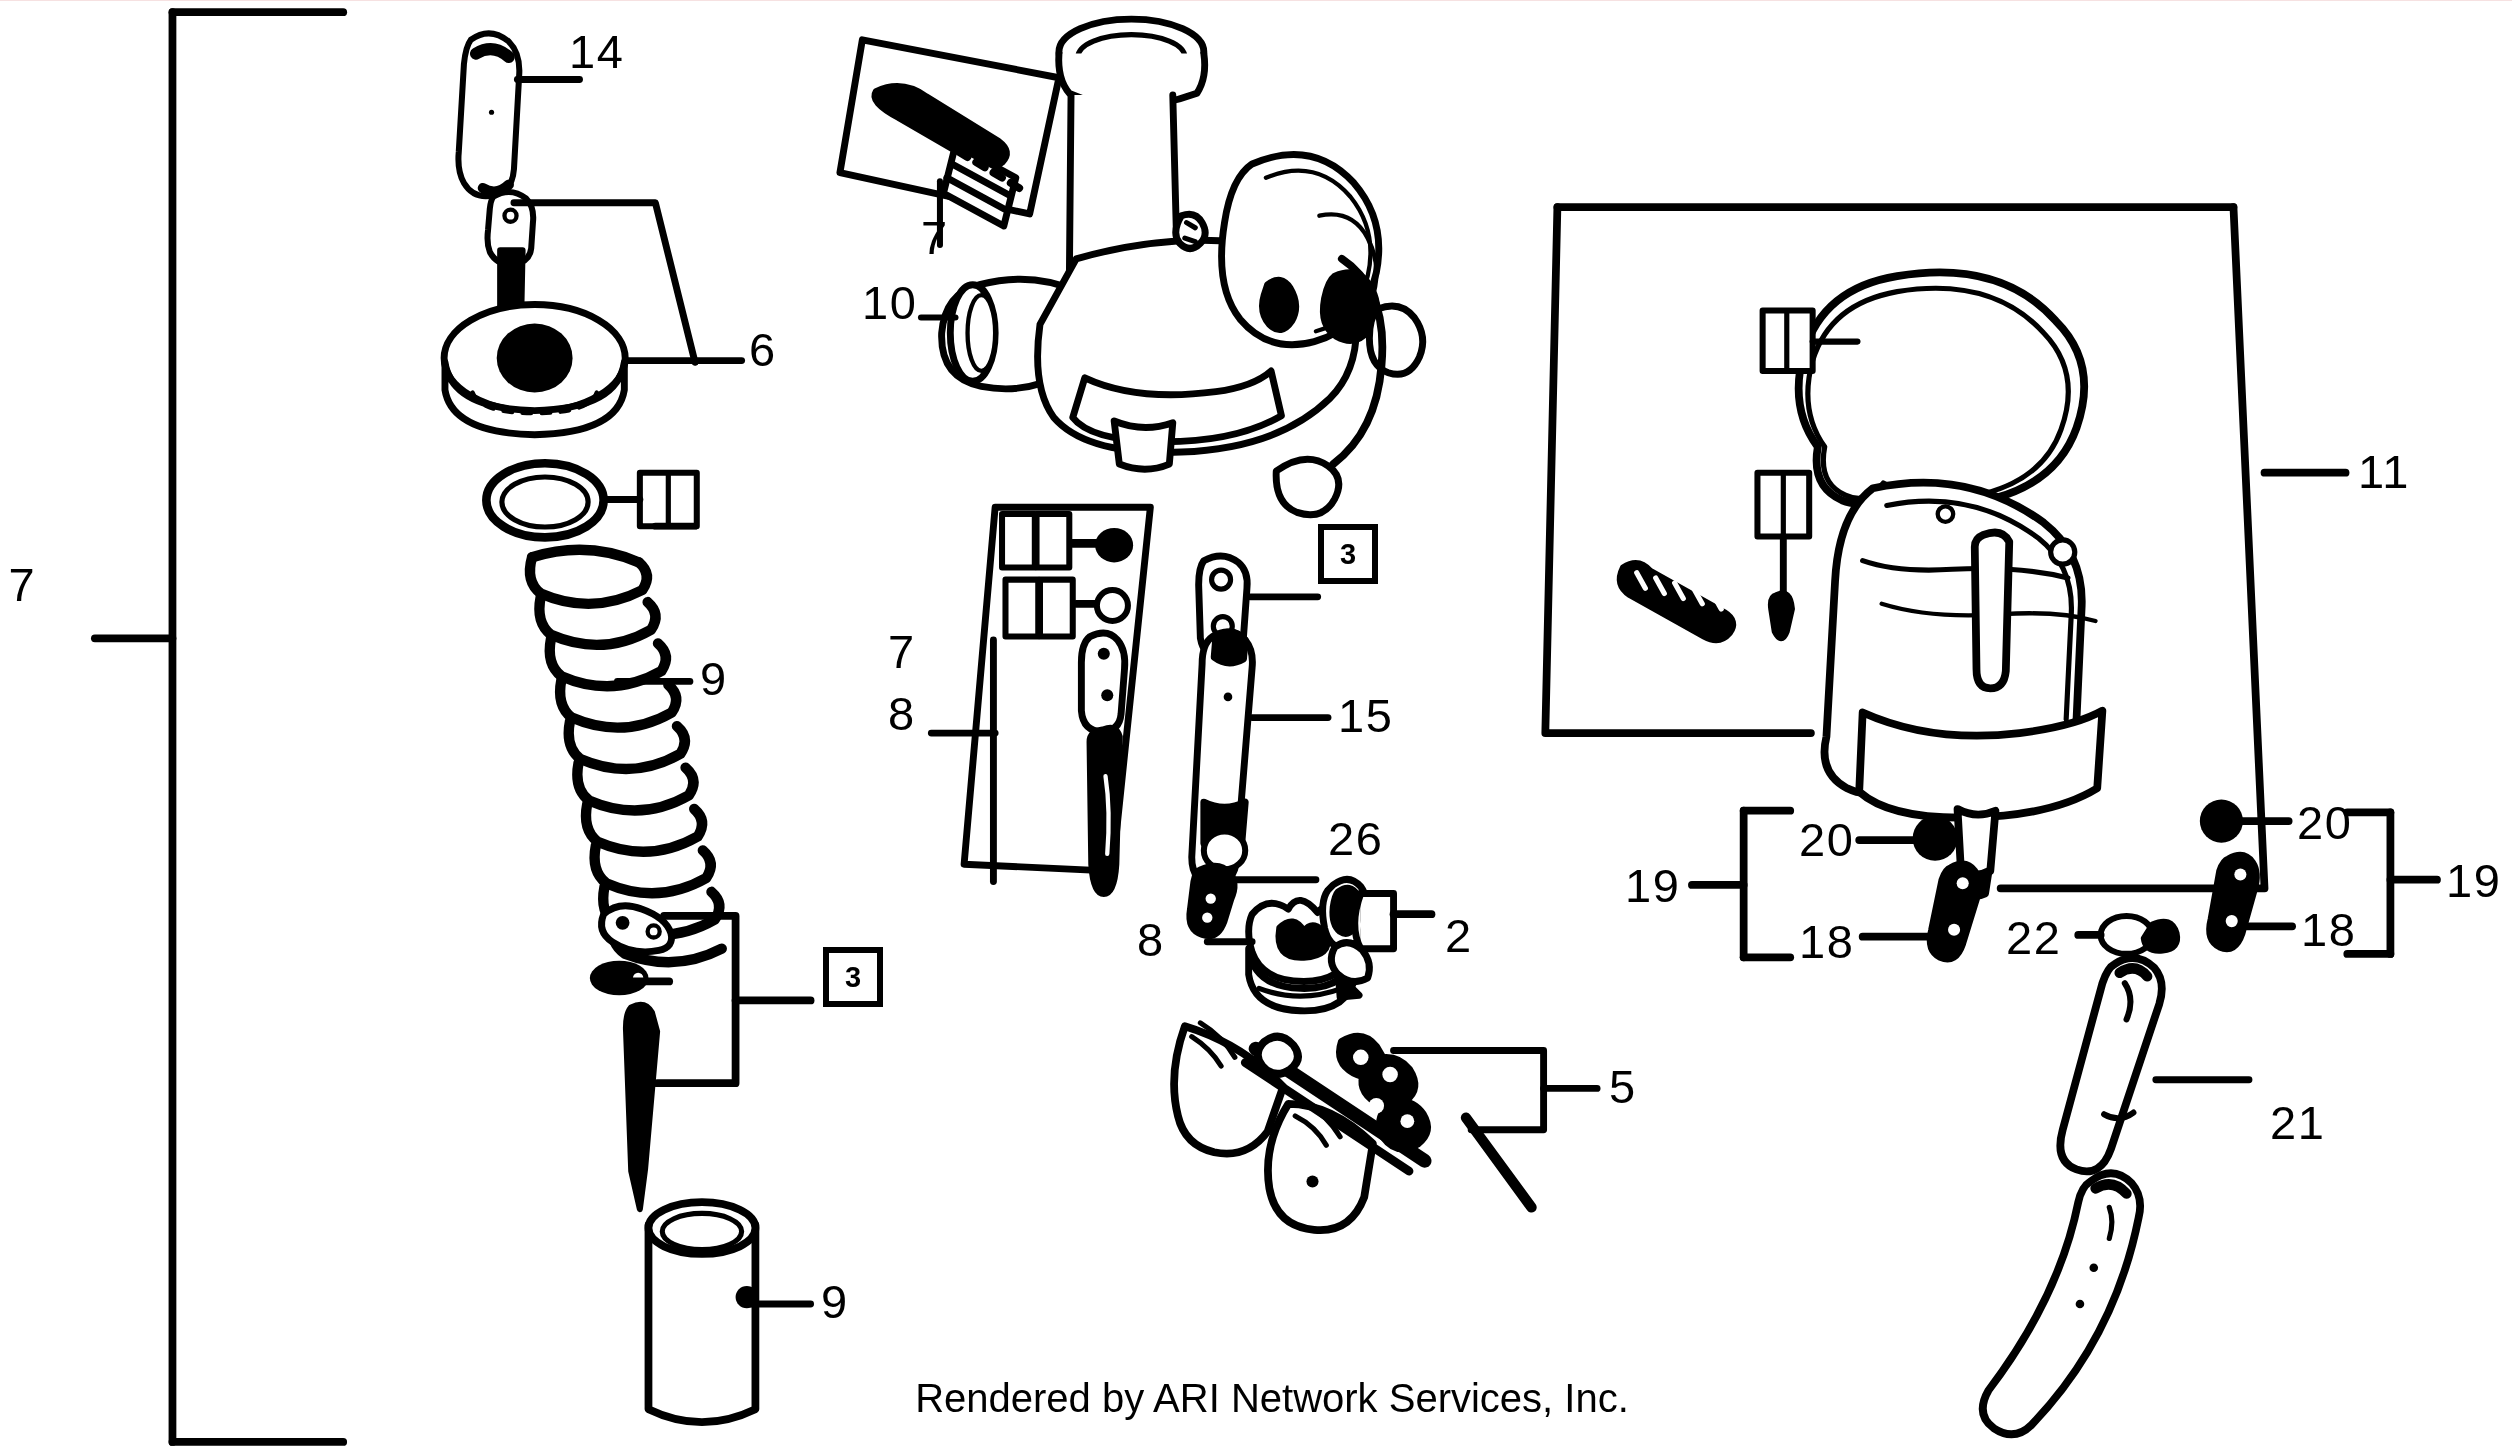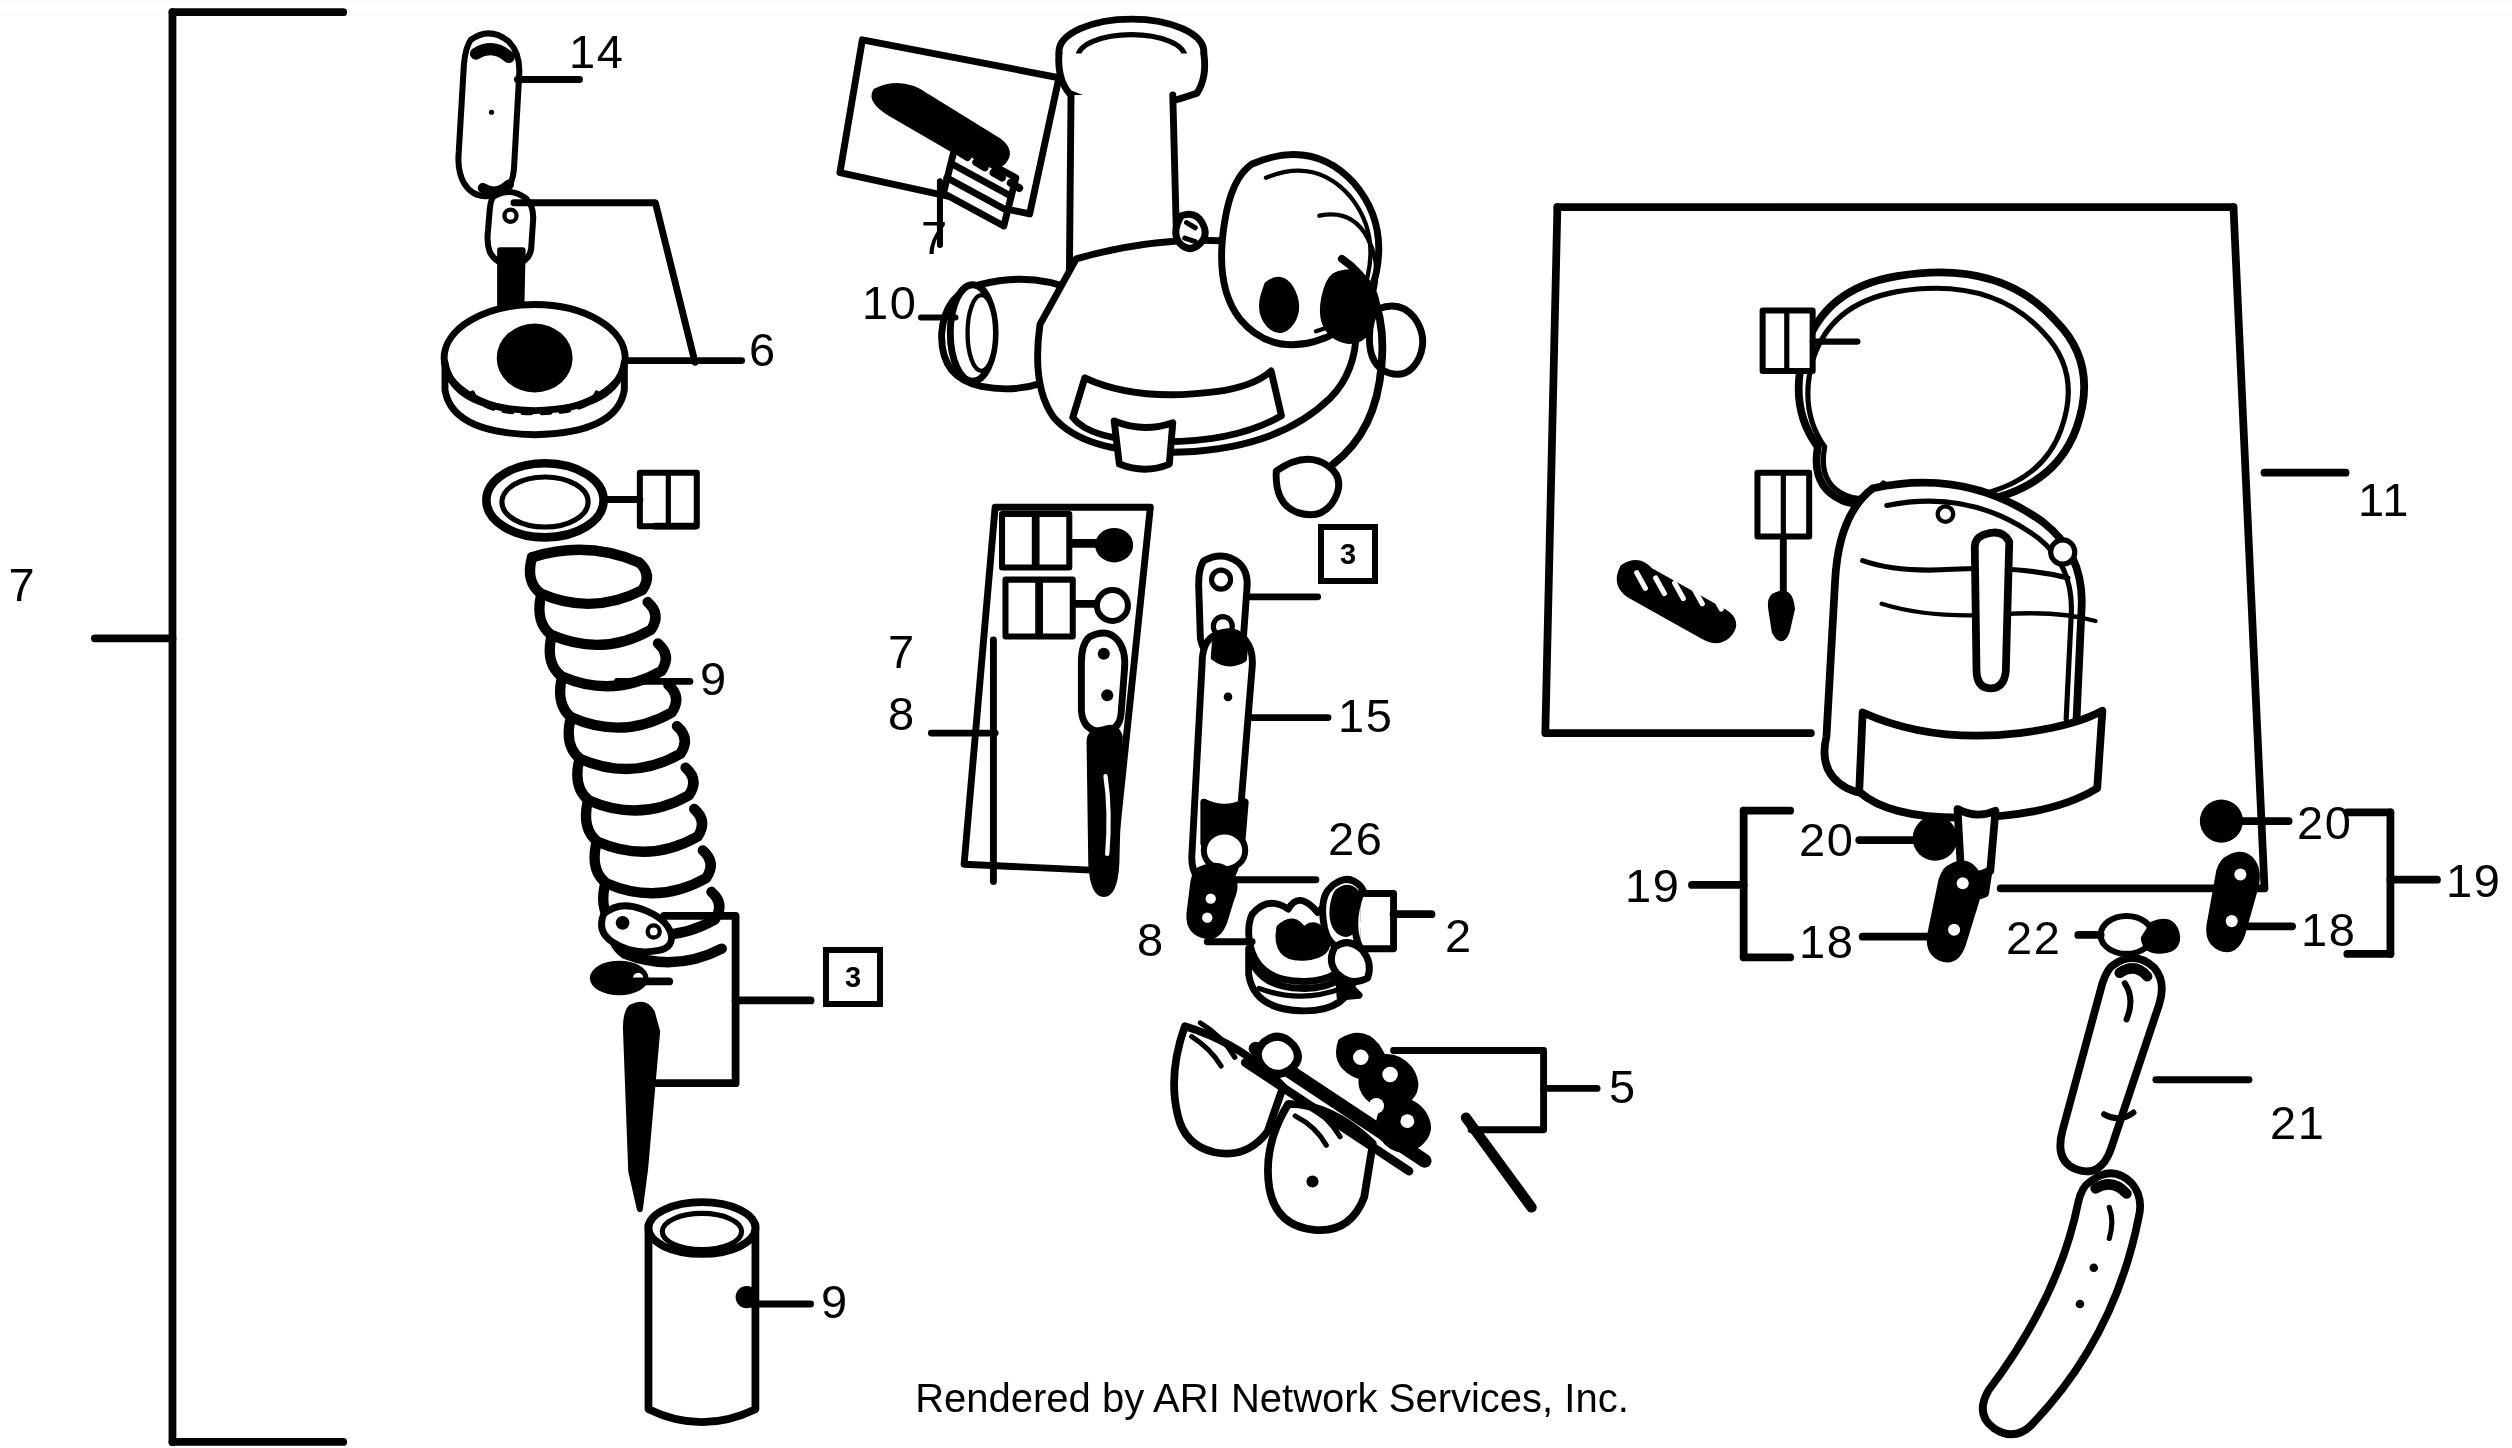--- a/index.html
+++ b/index.html
@@ -1,17 +1,17 @@
 <!DOCTYPE html>
 <html style="font-size:14px"><head>
 <meta charset="utf-8">
 <style>
   html,body{margin:0;padding:0;background:#ffffff;}
   body{font-family:"Liberation Sans",sans-serif;}
-  #sheet{position:relative;width:2512px;height:1449px;background:#f0abfc;overflow:hidden;}
+  #sheet{position:relative;width:2512px;height:1449px;background:#b91c1c;overflow:hidden;}
   #art{position:absolute;left:0;top:0;width:2512px;height:1449px;}
   .lbl{position:absolute;font-family:"Liberation Sans",sans-serif;font-weight:400;
        color:#000;white-space:nowrap;line-height:1;letter-spacing:1.7px;}
   .n{font-size:47px;}
   .boxn{position:absolute;border:6px solid #000;background:#fff;
         display:flex;align-items:center;justify-content:center;
         font-size:29px;font-weight:700;color:#000;letter-spacing:0;}
   #footer{position:absolute;left:16px;top:1376px;width:2512px;text-align:center;
           font-size:40px;color:#000;font-family:"Liberation Sans",sans-serif;}
 </style>
@@ -366,21 +366,21 @@
 <div class="lbl n" style="left:821px;top:1278px;">9</div>
 <div class="lbl n" style="left:921px;top:214px;">7</div>
 <div class="lbl n" style="left:862px;top:279px;">10</div>
 <div class="lbl n" style="left:888px;top:628px;">7</div>
 <div class="lbl n" style="left:888px;top:690px;">8</div>
 <div class="lbl n" style="left:1338px;top:692px;">15</div>
 <div class="lbl n" style="left:1328px;top:815px;">26</div>
 <div class="lbl n" style="left:1137px;top:916px;">8</div>
 <div class="lbl n" style="left:1445px;top:912px;">2</div>
 <div class="lbl n" style="left:1609px;top:1063px;">5</div>
-<div class="lbl n" style="left:2358px;top:448px;margin-top:28px;">11</div>
+<div class="lbl n" style="left:2358px;top:448px;">11</div>
 <div class="lbl n" style="left:1799px;top:816px;">20</div>
 <div class="lbl n" style="left:1625px;top:862px;">19</div>
 <div class="lbl n" style="left:1799px;top:918px;">18</div>
 <div class="lbl n" style="left:2006px;top:914px;">22</div>
 <div class="lbl n" style="left:2297px;top:799px;">20</div>
 <div class="lbl n" style="left:2446px;top:857px;">19</div>
 <div class="lbl n" style="left:2301px;top:906px;">18</div>
 <div class="lbl n" style="left:2270px;top:1099px;">21</div>
 
 <div class="boxn" style="left:1318px;top:524px;width:48px;height:48px;">3</div>

